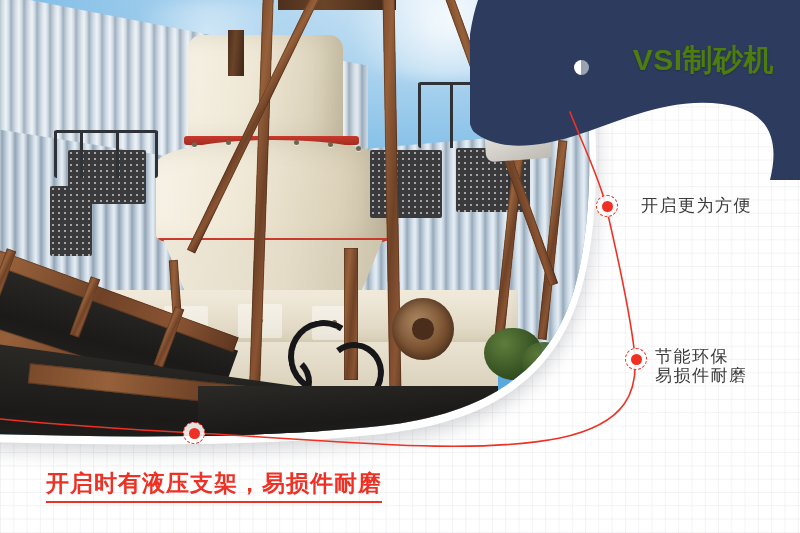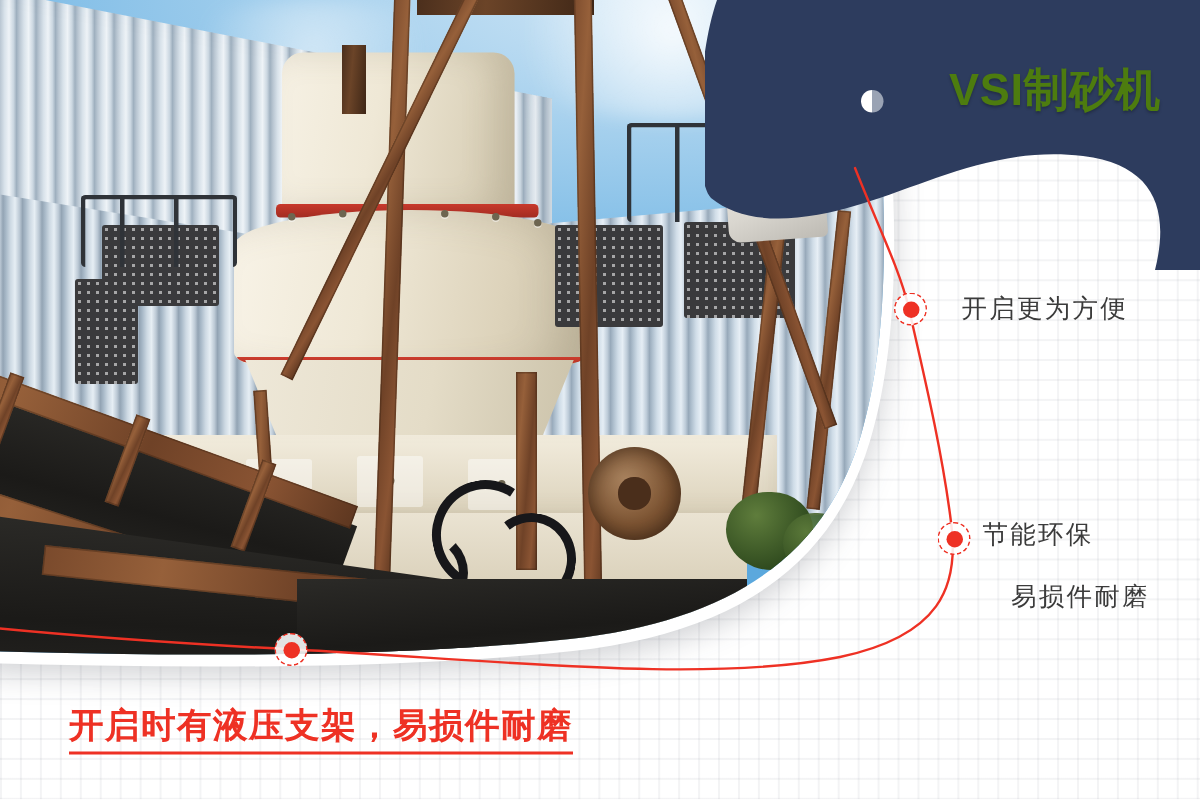--- a/index.html
+++ b/index.html
@@ -248,21 +248,21 @@
   
   .feature {
     position:absolute;
     color:#3b3b3b;
     font-size:17px;
     letter-spacing:1.5px;
     white-space:nowrap;
   }
   #feature-1 { left:641px; top:194px; }
   #feature-2 { left:655px; top:345px; }
-  #feature-3 { left:655px; top:386px;margin-left:19px; }
+  #feature-3 { left:655px; top:364px; }
 
   
   #caption {
     position:absolute;
     left:46px; top:468px;
     color:#ee3124;
     font-size:23px;
     font-weight:bold;
     letter-spacing:1px;
     white-space:nowrap;

